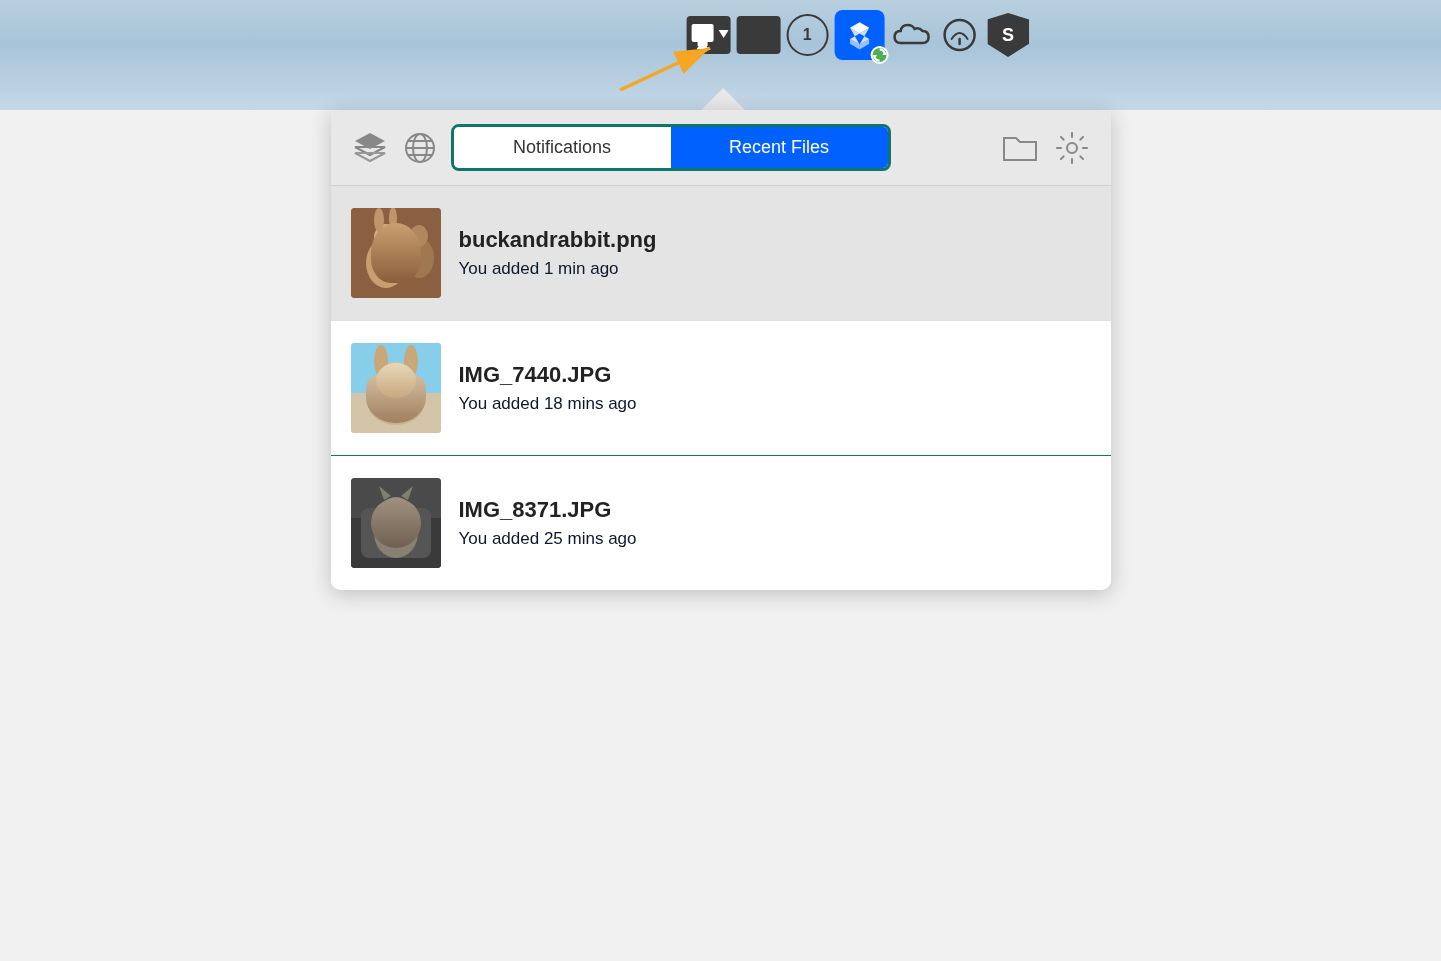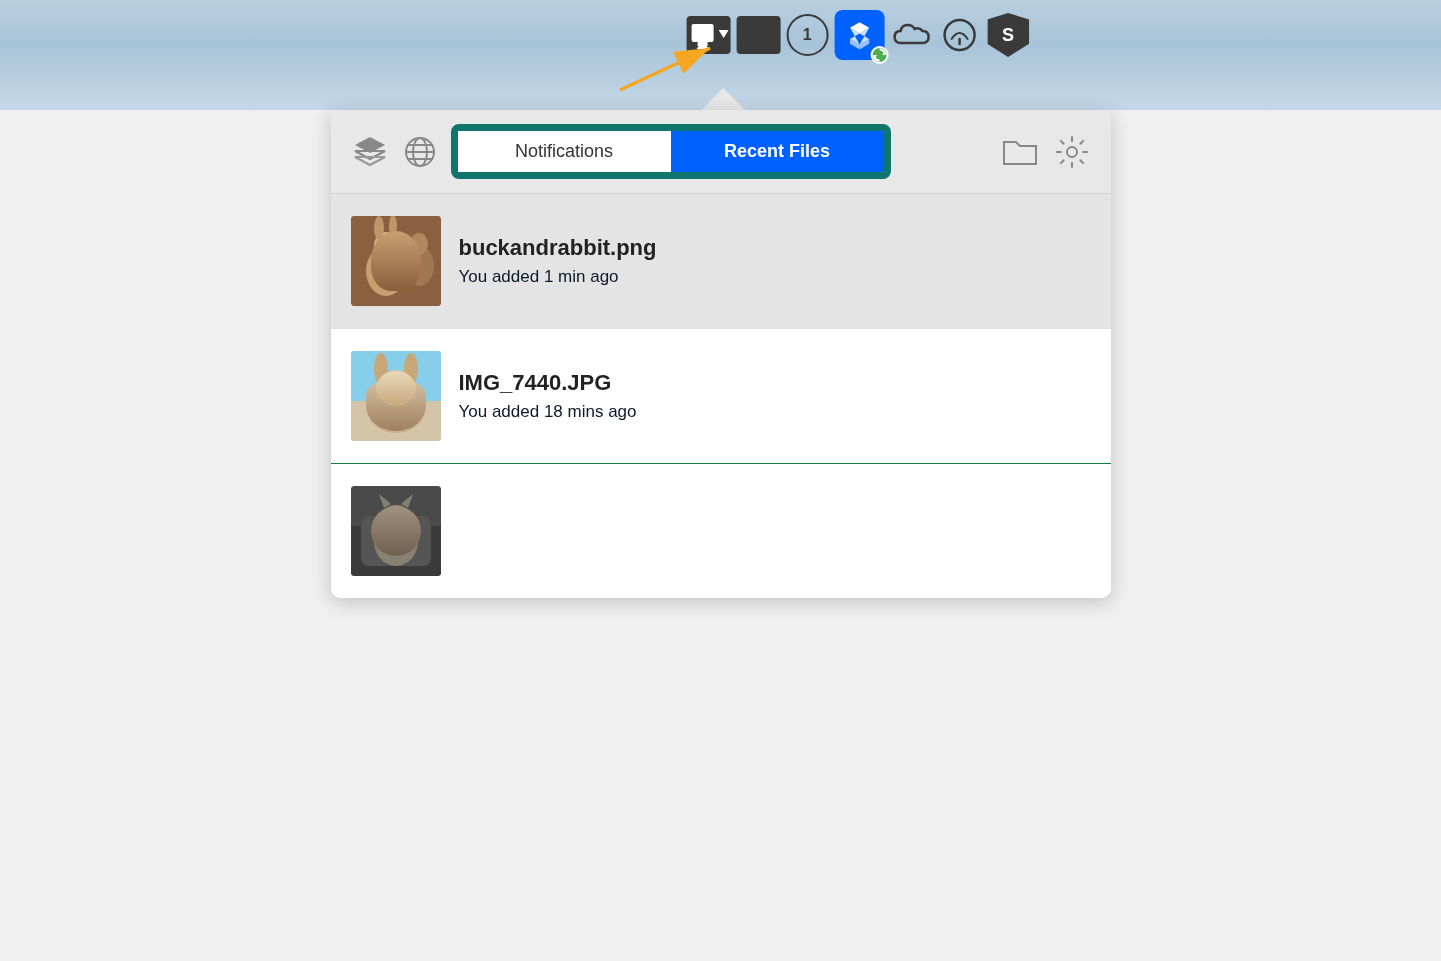--- a/index.html
+++ b/index.html
@@ -116,21 +116,21 @@
       cursor: pointer;
       color: #666;
     }
 
     .tab-group {
       display: flex;
       flex: 1;
       max-width: 440px;
       border-radius: 8px;
       overflow: hidden;
-      border: 7px solid #0f766e;
+      border: 3px solid #0f766e;
       background: white;
     }
 
     .tab-notifications {
       flex: 1;
       padding: 10px 20px;
       background: white;
       color: #333;
       font-size: 18px;
       font-weight: 500;
@@ -139,21 +139,21 @@
       border: none;
       outline: none;
     }
 
     .tab-recent {
       flex: 1;
       padding: 10px 20px;
       background: #0061FF;
       color: white;
       font-size: 18px;
-      font-weight: 700;
+      font-weight: 400;
       text-align: center;
       cursor: pointer;
       border: none;
       outline: none;
     }
 
     .toolbar-right {
       margin-left: auto;
       display: flex;
       align-items: center;
@@ -542,16 +542,20 @@
 
           <polygon points="33,22 28,8 40,18" fill="#808070"></polygon>
           <polygon points="57,22 62,8 50,18" fill="#808070"></polygon>
 
           <ellipse cx="39" cy="30" rx="3" ry="3.5" fill="#2a2a2a"></ellipse>
           <ellipse cx="51" cy="30" rx="3" ry="3.5" fill="#2a2a2a"></ellipse>
 
           <polygon points="45,36 42,40 48,40" fill="#c07878"></polygon>
         </svg>
       </div>
+      <div class="file-info">
+        <div class="file-name">IMG_8371.JPG</div>
+        <div class="file-time">You added 25 mins ago</div>
+      </div>
     </div>
 
   </div>
 </div>
 
 </body></html>

